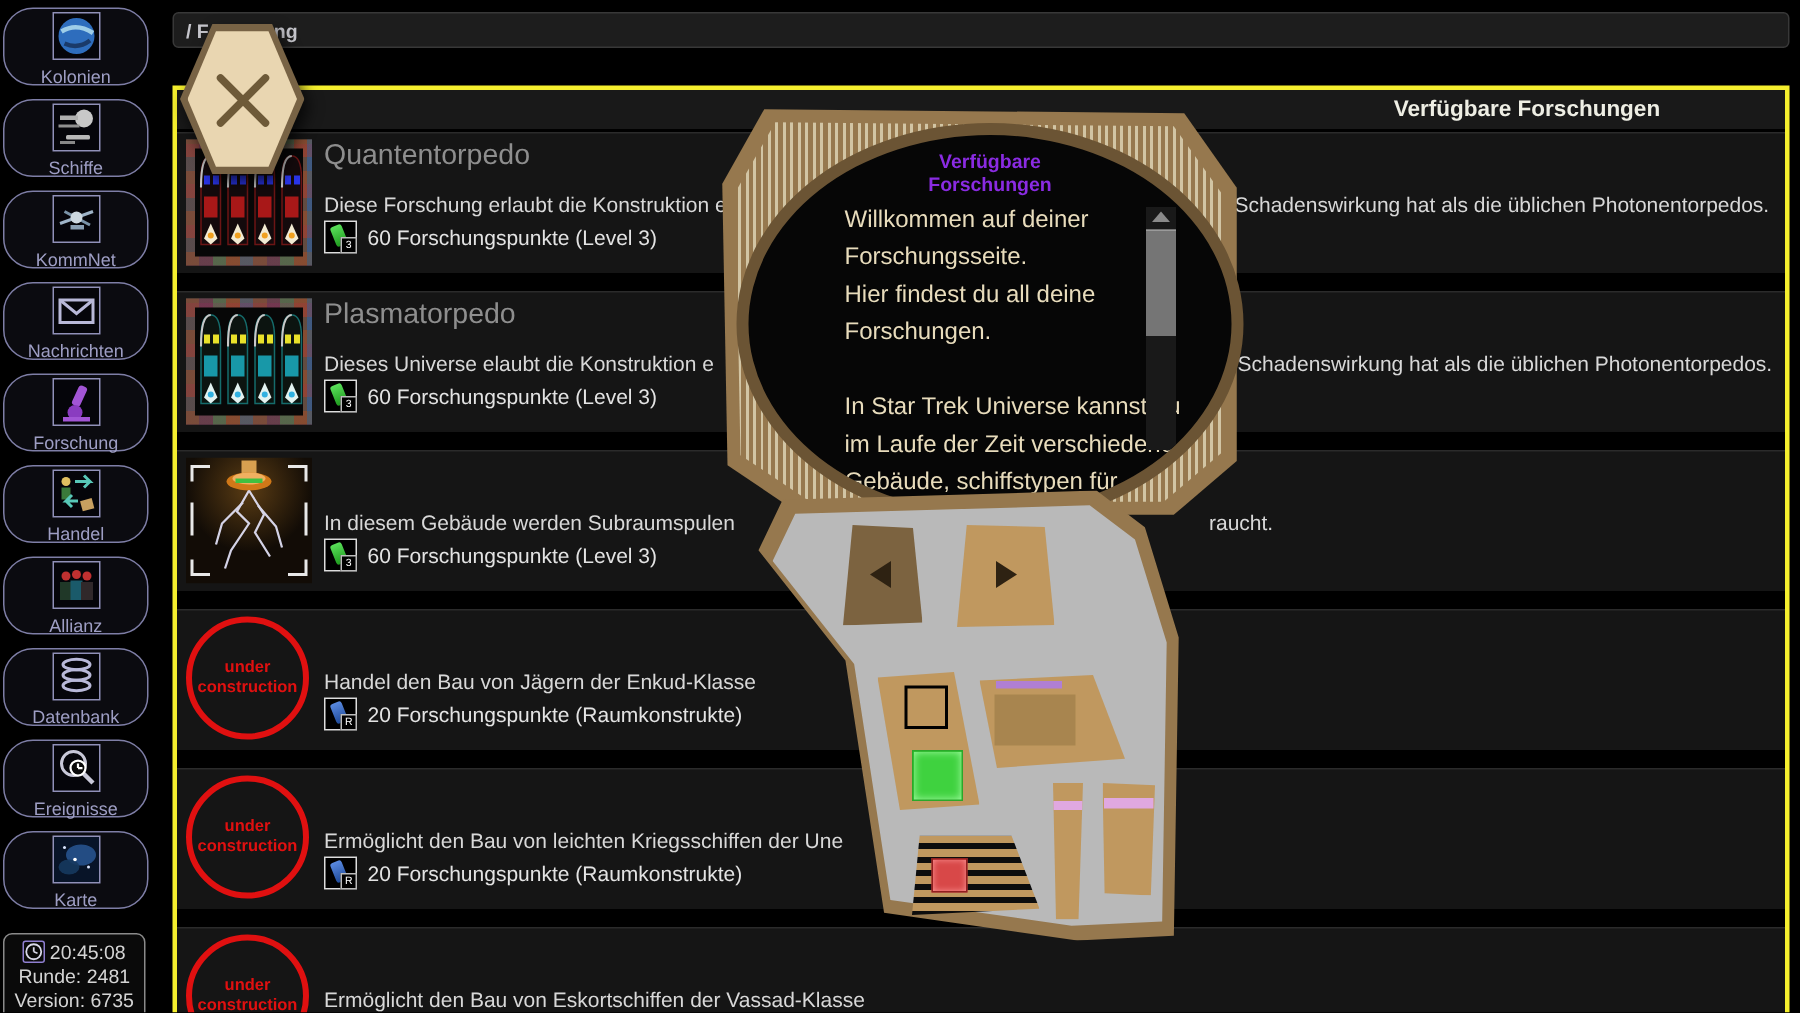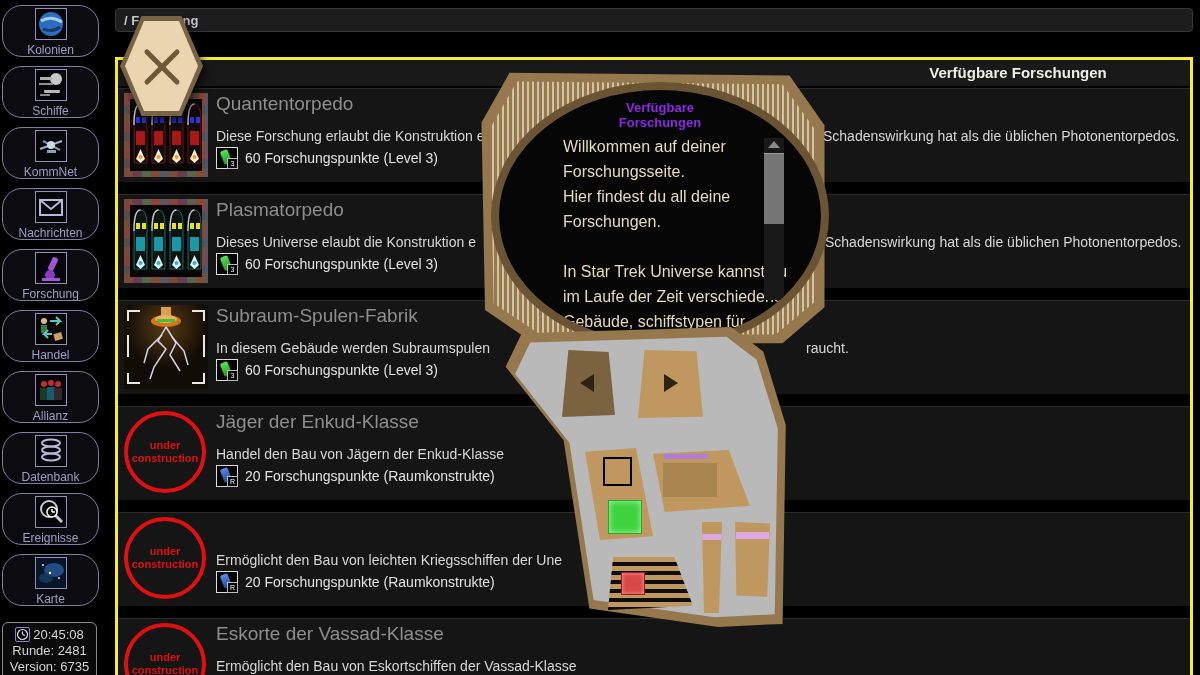--- a/index.html
+++ b/index.html
@@ -416,38 +416,36 @@
               <path d="M4,16 V6 H16"></path>
                 <path d="M68,6 H80 V16"></path>
                 <path d="M4,68 V78 H16"></path>
                 <path d="M68,78 H80 V68"></path>
               <path d="M4,30 V52"></path>
                 <path d="M80,30 V52"></path>
             </g>
           </svg>
         </div>
       </div>
-      <span class="title">Subraum-Spulen-Fabrik</span>
       <span class="desc">In diesem Gebäude werden Subraumspulen</span>
       <span class="desc-right" style="left:688px">raucht.</span>
       <div class="costline">
         <span class="cost-icon">
             <span class="cost-bar green"></span>
             <span class="cost-corner">3</span>
           </span>
         <span>60 Forschungspunkte (Level 3)</span>
       </div>
     </div>
 
     <div class="row" style="top:346px">
       <div class="imgslot">
         <div class="uc-circle" style="white-space:pre-line">under
 construction</div>
       </div>
-      <span class="title">Jäger der Enkud-Klasse</span>
       <span class="desc">Handel den Bau von Jägern der Enkud-Klasse</span>
       <div class="costline">
         <span class="cost-icon">
             <span class="cost-bar blue"></span>
             <span class="cost-corner">R</span>
           </span>
         <span>20 Forschungspunkte (Raumkonstrukte)</span>
       </div>
     </div>
 
@@ -464,21 +462,20 @@
           </span>
         <span>20 Forschungspunkte (Raumkonstrukte)</span>
       </div>
     </div>
 
     <div class="row" style="top:558px">
       <div class="imgslot">
         <div class="uc-circle" style="white-space:pre-line">under
 construction</div>
       </div>
-      <span class="title">Eskorte der Vassad-Klasse</span>
       <span class="desc">Ermöglicht den Bau von Eskortschiffen der Vassad-Klasse</span>
     </div>
   </div>
 
   <div class="tricorder">
     <div class="t-head">
       <div class="outer"></div>
       <div class="stripes"></div>
       <div class="t-oval">
         <div class="ptitle">Verfügbare

